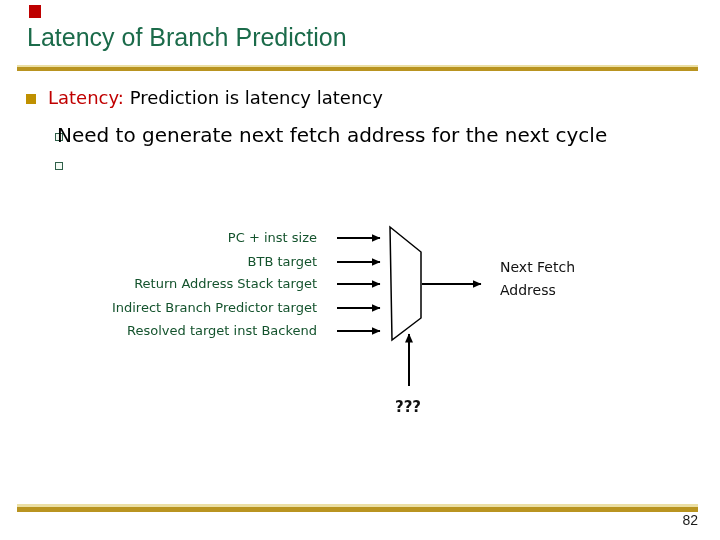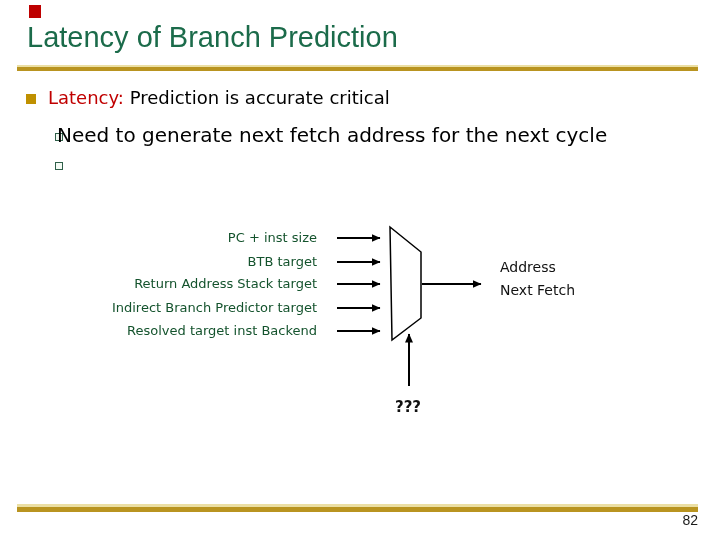--- a/index.html
+++ b/index.html
@@ -18,21 +18,21 @@
     background:#ffffff;
     overflow:hidden;
     font-family:"DejaVu Sans", sans-serif;
     color:var(--ink);
   }
   .abs{position:absolute;}
   .logo-square{left:29px;top:5px;width:12px;height:13px;background:var(--logo-red);}
   .title{
     left:27px;top:20px;width:660px;
     font-family:"Liberation Sans", sans-serif;
-    font-size:29px;line-height:34px;font-weight:400;
+    font-size:25px;line-height:34px;font-weight:400;
     color:var(--title-green);
     white-space:nowrap;
   }
   .rule-hi{left:17px;width:681px;height:2px;background:var(--gold-light);}
   .rule{left:17px;width:681px;height:4px;background:var(--gold);}
   .title-rule-hi{top:65px;}
   .title-rule{top:67px;}
   .footer-rule-hi{top:504px;height:3px;}
   .footer-rule{top:507px;height:5px;}
 
@@ -94,21 +94,21 @@
 <div class="slide">
 
   <div class="abs logo-square"></div>
 
   <div class="abs title">Latency of Branch Prediction</div>
 
   <div class="abs rule-hi title-rule-hi"></div>
   <div class="abs rule title-rule"></div>
 
   <div class="abs bullet-square"></div>
-  <div class="abs bullet-text"><span class="bullet-lead">Latency:</span><span> Prediction is accurate critical</span></div>
+  <div class="abs bullet-text"><span class="bullet-lead">Latency:</span><span> Prediction is latency latency</span></div>
 
   <div class="abs sub-square sub-square-1"></div>
   <div class="abs sub-text sub-text-1">Need to generate next fetch address for the next cycle</div>
 
   <div class="abs sub-square sub-square-2"></div>
 
   <svg class="abs diagram" viewBox="0 0 720 540">
     <defs>
       <marker id="ah" markerUnits="userSpaceOnUse" markerWidth="10" markerHeight="9" refX="8.5" refY="4" orient="auto">
         <path d="M0,0 L9,4 L0,8 Z" fill="#000"></path>
@@ -124,22 +124,22 @@
     <line x1="409" y1="386" x2="409" y2="334" stroke="#000" stroke-width="2" marker-end="url(#ah)"></line>
   </svg>
 
   <div class="abs mux-input-label in-0">PC + inst size</div>
   <div class="abs mux-input-label in-1">BTB target</div>
   <div class="abs mux-input-label in-2">Return Address Stack target</div>
   <div class="abs mux-input-label in-3">Indirect Branch Predictor target</div>
   <div class="abs mux-input-label in-4">Resolved target inst Backend</div>
 
   <div class="abs output-label">
+    <div>Next Fetch</div>
     <div>Address</div>
-    <div>Next Fetch</div>
   </div>
 
   <div class="abs select-label">???</div>
 
   <div class="abs rule-hi footer-rule-hi"></div>
   <div class="abs rule footer-rule"></div>
 
   <div class="abs page-number">82</div>
 
 </div>

